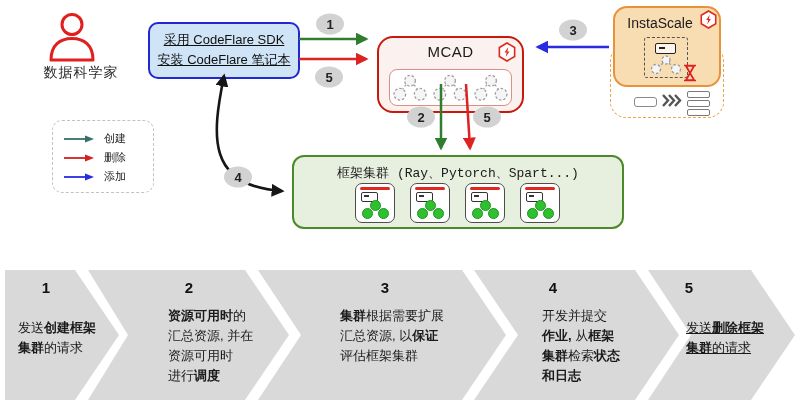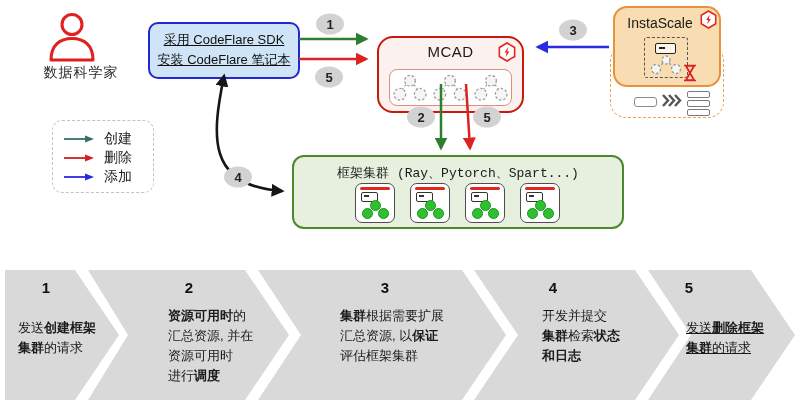--- a/index.html
+++ b/index.html
@@ -6,21 +6,21 @@
   .canvas{
     position:relative;width:800px;height:411px;background:#fff;overflow:hidden;
     font-family:"Liberation Sans","DejaVu Sans",sans-serif;color:#1a1a1a;
   }
   .abs{position:absolute;}
   
   .actor-label{font-size:14px;letter-spacing:1px;color:#2b2b2b;text-align:center;}
   
   .legend{border:1.5px dashed #c2c2c2;border-radius:10px;padding:7px 10px 5px 10px;}
   .legend-row{display:flex;align-items:center;gap:9px;height:17px;margin:2px 0;}
-  .legend-row .lbl{font-size:14px;color:#222;}
+  .legend-row .lbl{font-size:11px;color:#222;}
   
   .sdk-box{
     background:#cfe4f6;border:2.5px solid #2028d4;border-radius:10px;
     text-align:center;font-size:13px;line-height:20px;padding-top:6px;color:#111;
   }
   .mcad-box{background:#fbf1ef;border:2.5px solid #c9190b;border-radius:16px;}
   .mcad-title{font-size:15px;text-align:center;letter-spacing:.5px;color:#1a1a1a;}
   .mcad-inner{background:#fff;border:1.3px solid #dc8f85;border-radius:8px;display:flex;justify-content:space-around;align-items:center;}
   .tc{fill:#f5f5f5;stroke:#9a9a9a;stroke-width:1.3;stroke-dasharray:2.5 2;}
   .tl{stroke:#9a9a9a;stroke-width:1.2;stroke-dasharray:2.5 2;}
@@ -246,20 +246,21 @@
       <div><span>资源可用时</span></div>
       <div><span>进行</span><span class="b">调度</span></div>
     </div>
   <div class="abs step-text" style="left:340px;top:306px;">
       <div><span class="b">集群</span><span>根据需要扩展</span></div>
       <div><span>汇总资源, 以</span><span class="b">保证</span></div>
       <div><span>评估框架集群</span></div>
     </div>
   <div class="abs step-text" style="left:542px;top:306px;">
       <div><span>开发并提交</span></div>
+      <div><span class="b">作业,</span><span> 从</span><span class="b">框架</span></div>
       <div><span class="b">集群</span><span>检索</span><span class="b">状态</span></div>
       <div><span class="b">和日志</span></div>
     </div>
   <div class="abs step-text" style="left:686px;top:318px;text-decoration:underline;">
       <div><span>发送</span><span class="b">删除框架</span></div>
       <div><span class="b">集群</span><span>的请求</span></div>
     </div>
 
 </div>
 

